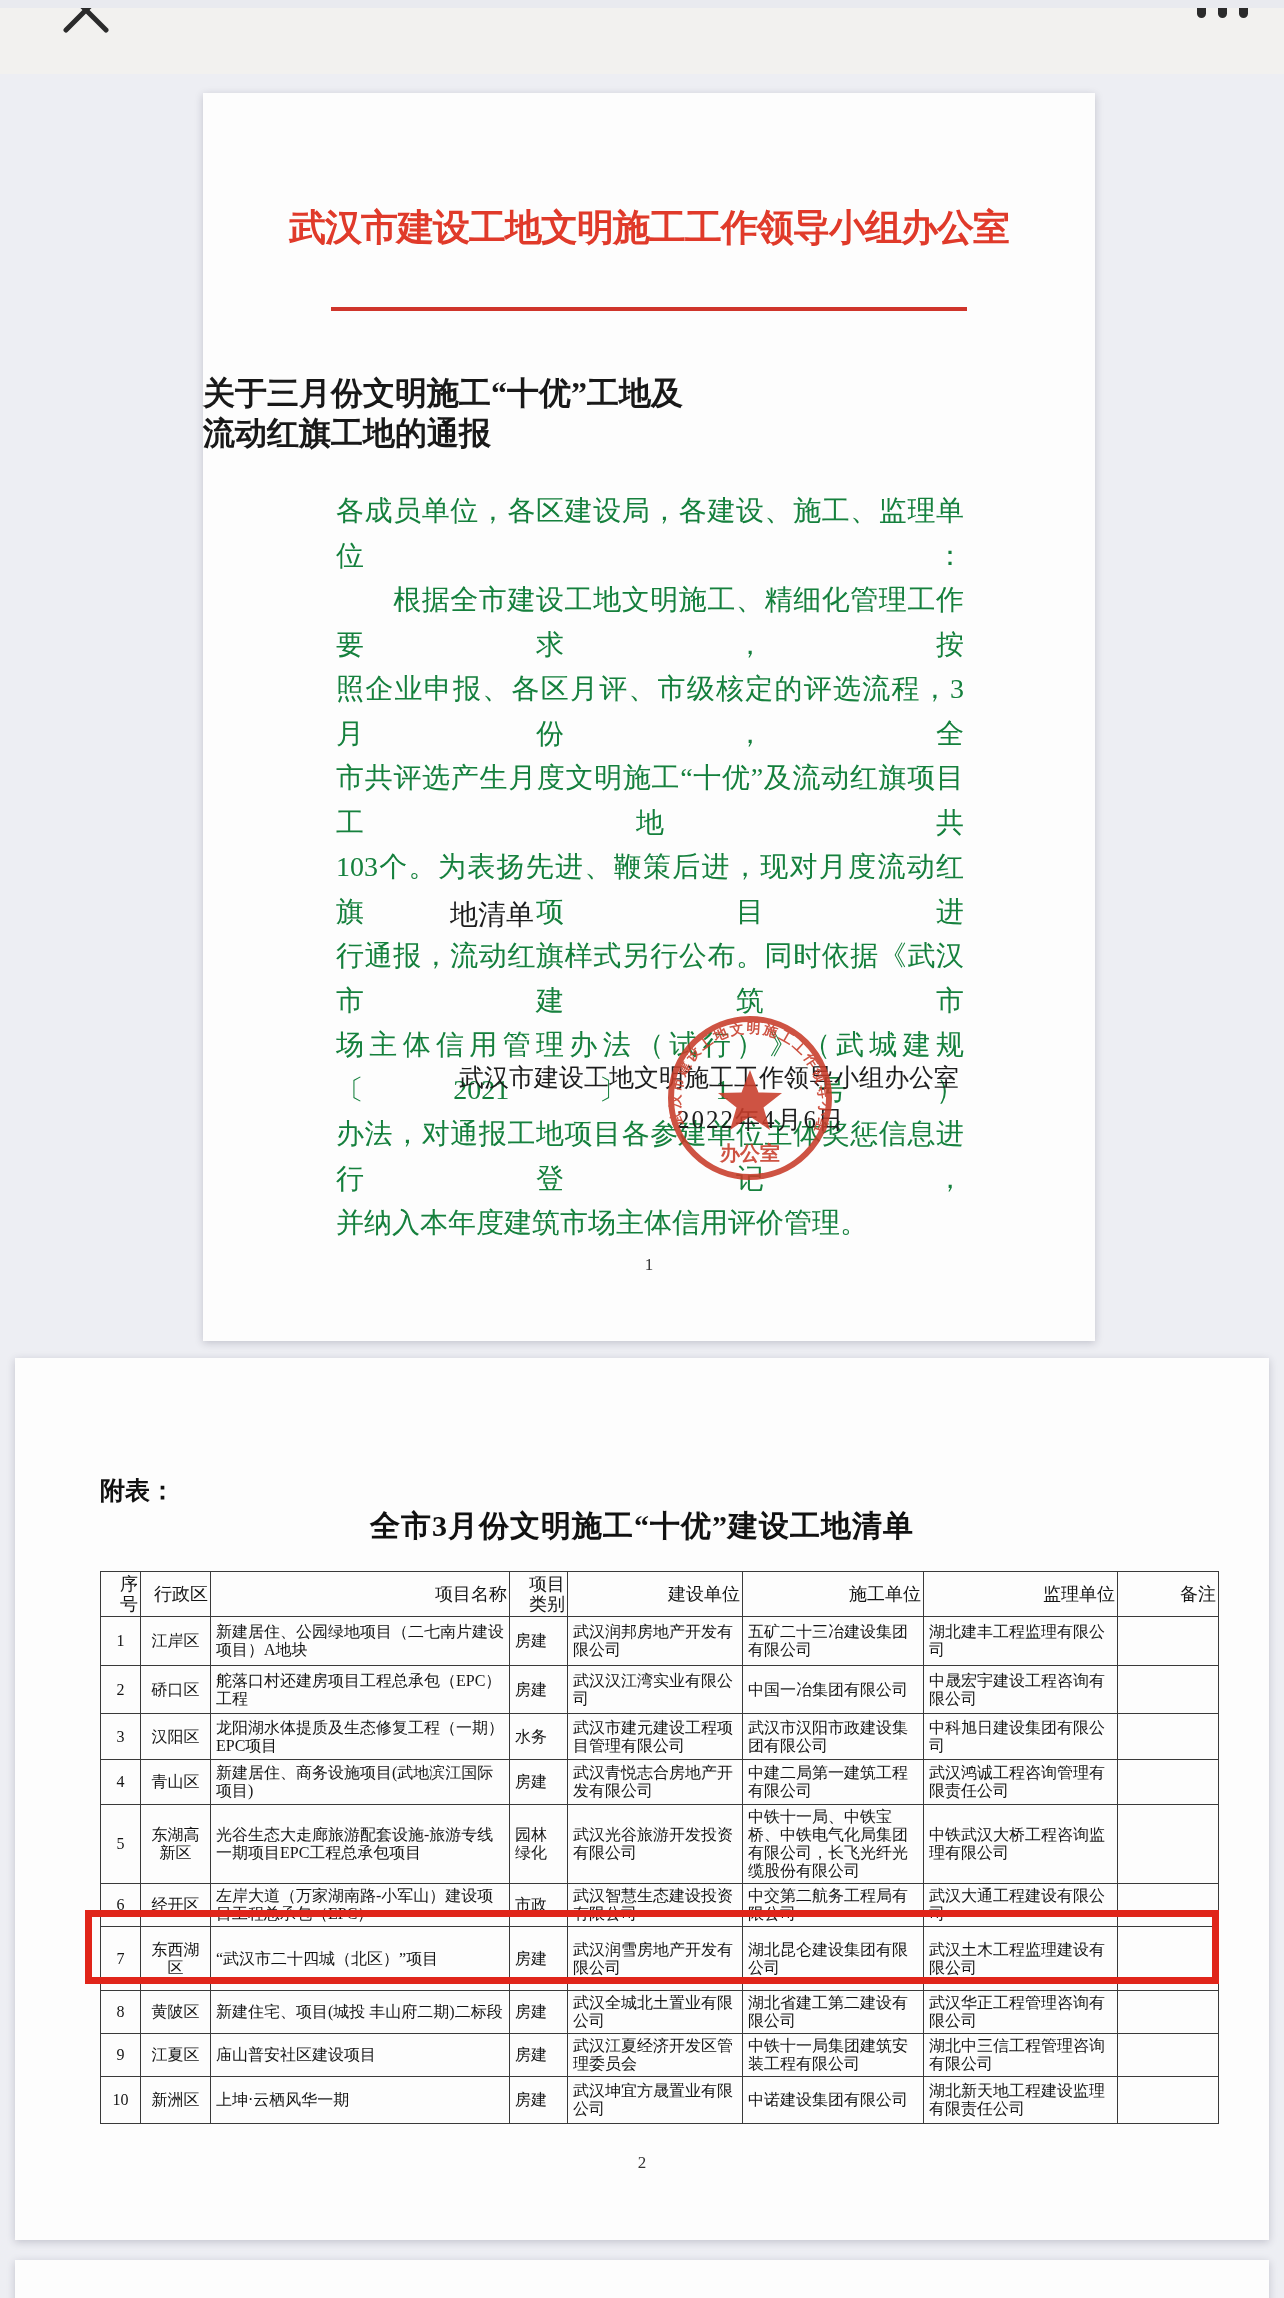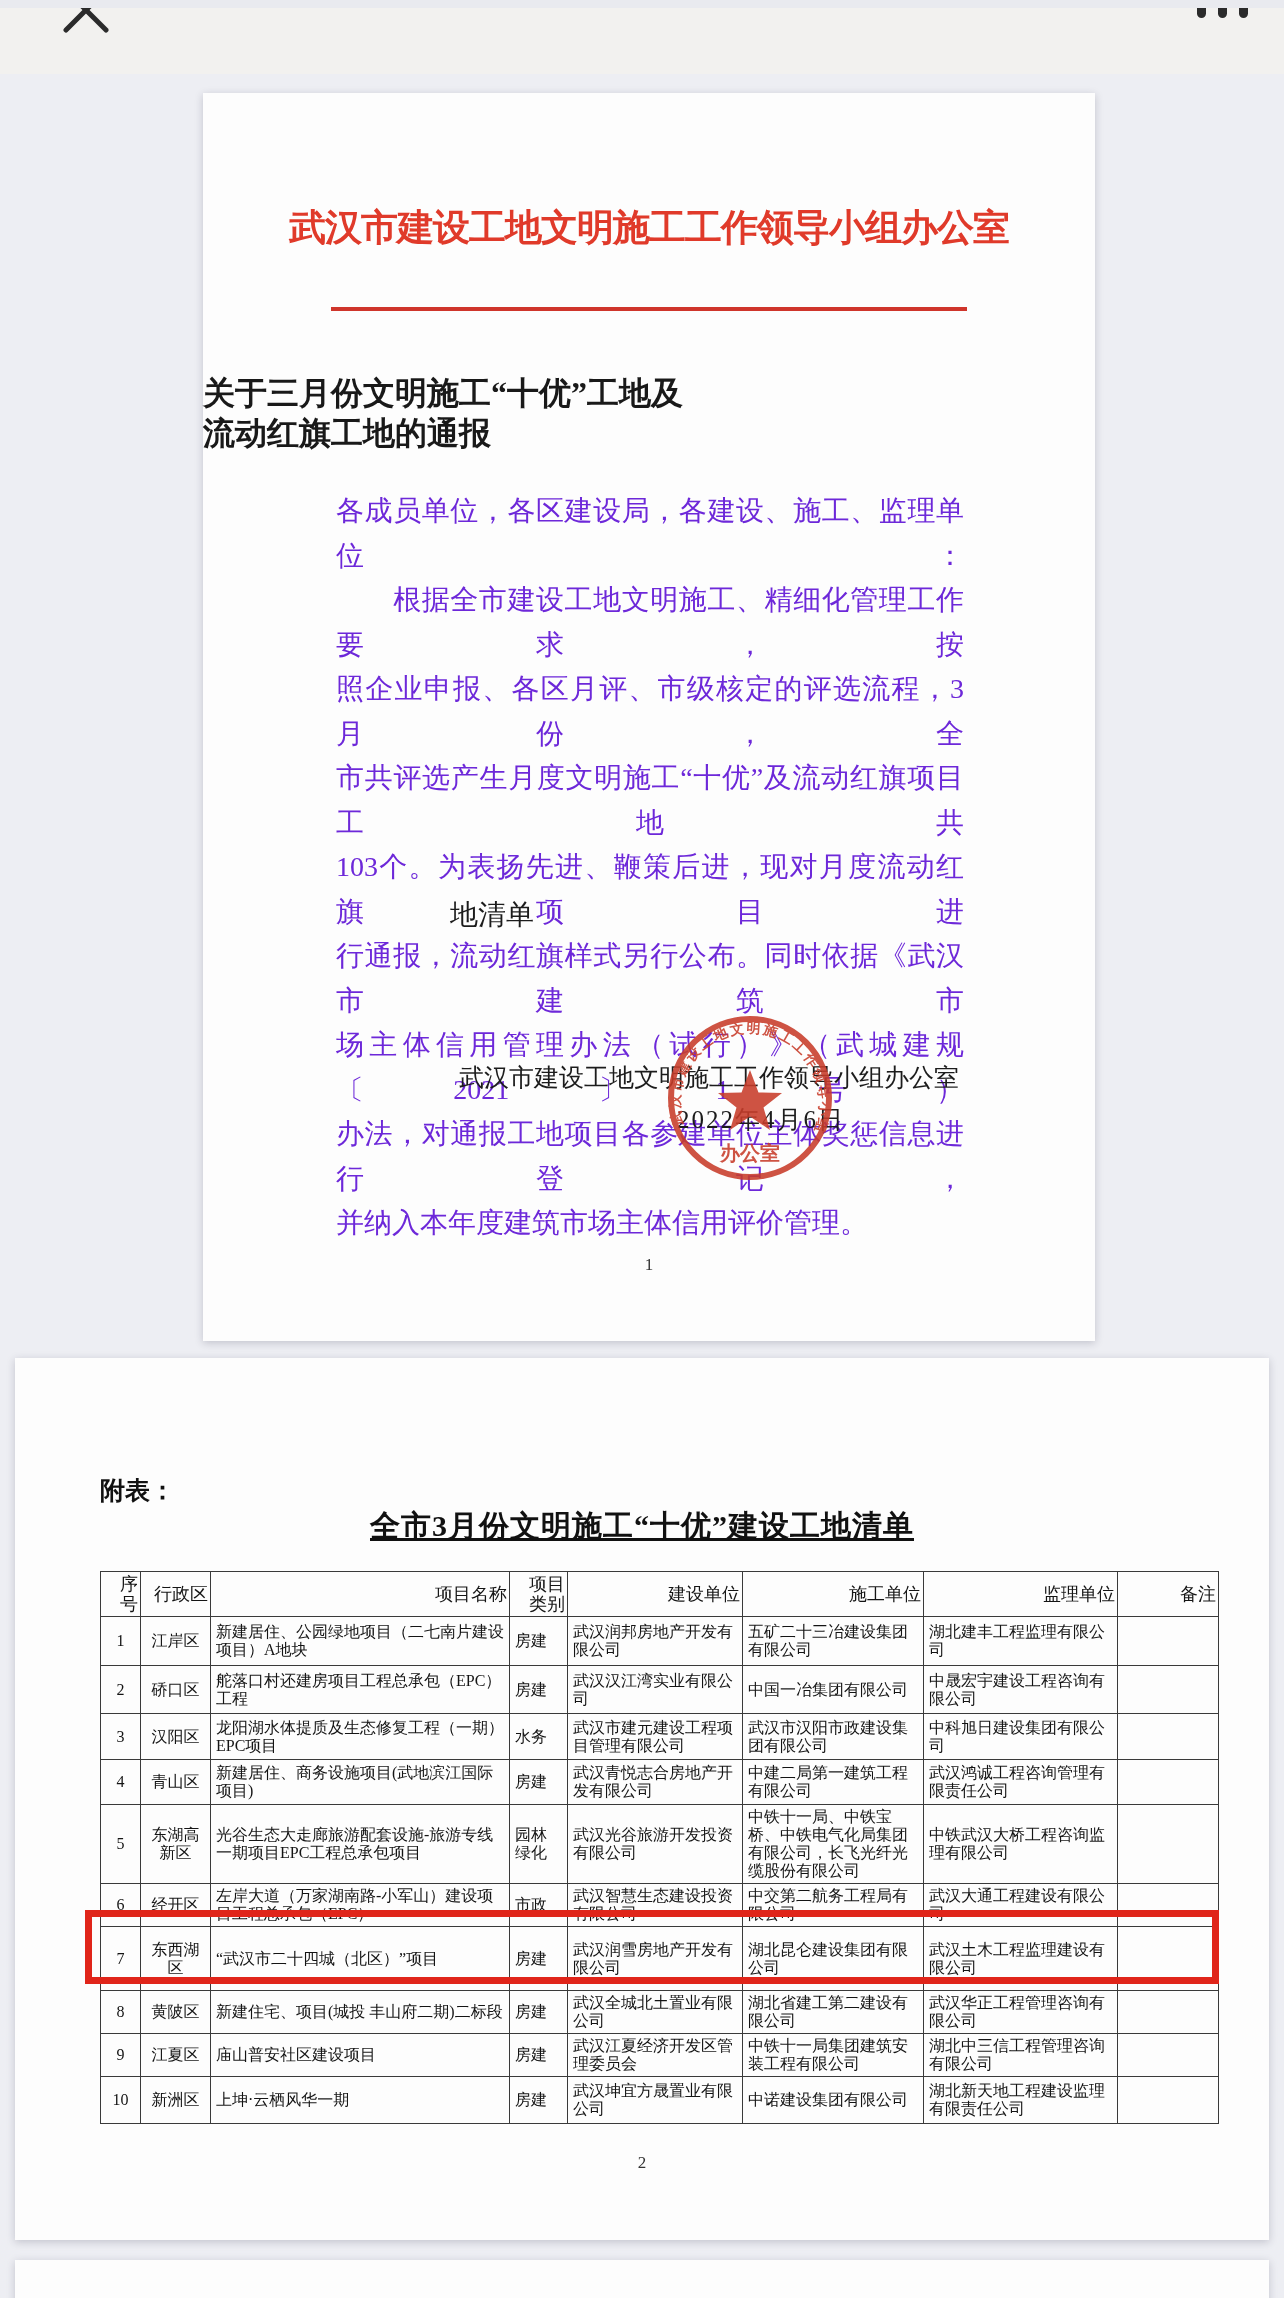--- a/index.html
+++ b/index.html
@@ -9,34 +9,34 @@
   .close-btn{position:absolute;left:58px;top:-26px;width:56px;height:56px;color:#2b2b2b;cursor:pointer;}
   .more-btn{position:absolute;right:36px;top:-8px;width:84px;height:30px;display:flex;gap:12px;align-items:flex-start;justify-content:flex-end;cursor:pointer;}
   .more-btn span{display:block;width:9px;height:18px;border-radius:5px;background:#2b2b2b;}
   .page{position:absolute;background:#fdfdfd;box-shadow:0 2px 8px rgba(40,40,70,.22);}
   .page1{left:203px;top:85px;width:892px;height:1248px;}
   .page2{left:15px;top:1350px;width:1254px;height:882px;}
   .page3{left:15px;top:2252px;width:1254px;height:60px;}
   .org-title{position:absolute;left:0;top:110px;width:100%;text-align:center;color:#e03a2a;font-size:37px;font-weight:bold;letter-spacing:-1px;white-space:nowrap;}
   .red-rule{position:absolute;left:128px;top:214px;width:636px;height:4px;background:#cf352b;}
   .doc-title{position:absolute;left:0;top:280px;width:100%;text-align:left;font-size:32px;font-weight:bold;color:#191919;line-height:40px;}
-  .body-block{position:absolute;left:133px;top:396px;width:628px;font-size:28px;color:#6d28d9;}
+  .body-block{position:absolute;left:133px;top:396px;width:628px;font-size:28px;color:#15803d;}
   .body-line{line-height:44.5px;white-space:nowrap;}
   .body-line.fill{text-align:justify;text-align-last:justify;white-space:normal;}
   .attach-block{position:absolute;left:133px;top:800px;width:628px;font-size:28px;color:#1c1c1c;}
   .attach-l1{margin-left:84px;line-height:44px;}
   .attach-l2{margin-left:114px;line-height:44px;}
   .signature{position:absolute;left:0;right:136px;top:968px;text-align:right;font-size:25px;color:#1c1c1c;z-index:2;}
   .doc-date{position:absolute;left:0;right:250px;top:1010px;text-align:right;font-size:25px;color:#1c1c1c;z-index:2;letter-spacing:2px;}
   .seal{position:absolute;left:457px;top:915px;width:180px;height:180px;z-index:3;opacity:.88;}
   .pagenum{position:absolute;left:0;width:100%;text-align:center;font-size:17px;color:#333;}
   .p1num{top:1162px;}
   .p2num{top:795px;}
   .attach-label{position:absolute;left:85px;top:116px;font-size:25px;font-weight:bold;color:#111;}
-  .table-title{position:absolute;left:0;top:148px;width:100%;text-align:center;font-size:30px;font-weight:bold;color:#111;letter-spacing:1px;text-decoration:underline;}
+  .table-title{position:absolute;left:0;top:148px;width:100%;text-align:center;font-size:30px;font-weight:bold;color:#111;letter-spacing:1px;}
   .grid-wrap{position:absolute;left:85px;top:213px;width:1118px;}
   table.grid{border-collapse:collapse;table-layout:fixed;width:1118px;font-family:"Liberation Serif","DejaVu Serif",serif;}
   table.grid th,table.grid td{border:1px solid #3a3a3a;font-weight:normal;font-size:16px;line-height:18px;padding:3px 5px;color:#141414;word-break:break-all;vertical-align:middle;}
   table.grid th{font-size:18px;line-height:20px;text-align:right;padding:2px;}
   td.c{text-align:center;}
   td.cat{font-size:17px;text-align:left;padding:3px 4px;}
   col.w-seq{width:40px;}col.w-dist{width:70px;}col.w-proj{width:299px;}col.w-cat{width:58px;}
   col.w-build{width:175px;}col.w-cons{width:181px;}col.w-sup{width:194px;}col.w-rem{width:101px;}
   tr.hrow{height:40px;}
   tr.r1{height:49px;}tr.r2{height:48px;}tr.r3{height:46px;}tr.r4{height:45px;}tr.r5{height:74px;}

